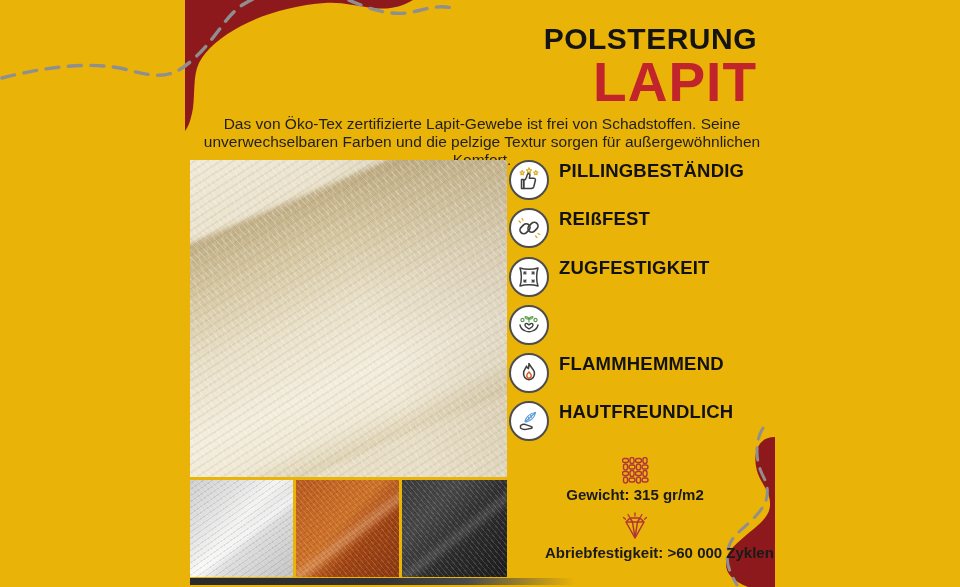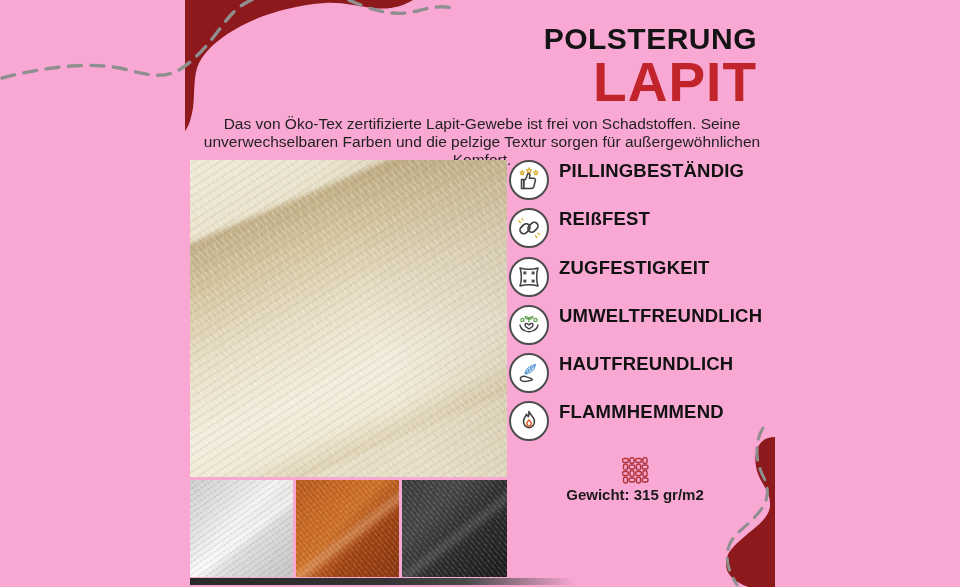--- a/index.html
+++ b/index.html
@@ -1,17 +1,17 @@
 <!DOCTYPE html>
 <html><head>
 <meta charset="utf-8">
 <style>
   html,body{margin:0;padding:0;background:#ffffff;}
   .canvas{
-    position:relative;width:960px;height:587px;background:#f9a8d4;overflow:hidden;
+    position:relative;width:960px;height:587px;background:#eab308;overflow:hidden;
     font-family:"Liberation Sans",sans-serif;
   }
   svg{display:block;}
   
   .blob-tl{position:absolute;left:185px;top:0;}
   .dash-top{position:absolute;left:0;top:0;}
   .blob-br{position:absolute;left:700px;top:430px;}
   .dash-br{position:absolute;left:708px;top:416px;}
   
   .title{position:absolute;top:24px;left:400px;width:357px;text-align:right;line-height:1;}
@@ -169,48 +169,47 @@
             <path d="M13,7 C14,5 15.5,4.5 17,4.8 C16.5,6.5 15,7.3 13,7 Z"></path>
             <circle cx="6.5" cy="8" r="1.6"></circle>
               <circle cx="19.5" cy="8" r="1.6"></circle>
           </g>
           <g fill="none" stroke="#3f3f3f" stroke-width="1.4" stroke-linecap="round" stroke-linejoin="round">
             <path d="M9,13 C9,11.8 10.2,11 11.2,11.6 L13,12.8 L14.8,11.6 C15.8,11 17,11.8 17,13 C17,14.5 15,15.8 13,17 C11,15.8 9,14.5 9,13 Z"></path>
             <path d="M4,13 C4.5,15.5 6,17.5 8.5,18.5 C10,19.3 11.5,19.8 13,19.8 C14.5,19.8 16,19.3 17.5,18.5 C20,17.5 21.5,15.5 22,13"></path>
           </g>
         </svg>
       </span>
-      <span class="feat-label">UMWELTFREUNDLICH</span>
+    </div>
+
+    <div class="feat-row">
+      <span class="feat-circle">
+        <svg width="26" height="26" viewBox="0 0 26 26">
+          <path d="M13,3.5 C14.2,6.8 17.8,8.9 18.4,12.4 C19,16.2 16.4,19.6 13,19.6 C9.6,19.6 7,16.2 7.6,12.4 C8,10 9.6,8.4 10.5,6.2 C11,7.4 11.6,8.2 12.4,8.6 C12.8,7 13,5.5 13,3.5 Z" fill="none" stroke="#3f3f3f" stroke-width="1.6" stroke-linejoin="round"></path>
+          <path d="M13,12 C14,13.2 15.2,14 15.2,15.6 C15.2,17.1 14.2,18.2 13,18.2 C11.8,18.2 10.8,17.1 10.8,15.6 C10.8,14 12,13.2 13,12 Z" fill="none" stroke="#E0531D" stroke-width="1.4" stroke-linejoin="round"></path>
+        </svg>
+      </span>
+      <span class="feat-label">FLAMMHEMMEND</span>
     </div>
 
     <div class="feat-row">
       <span class="feat-circle">
         <svg width="26" height="26" viewBox="0 0 26 26">
           <g fill="none" stroke="#5B9BD5" stroke-width="1.2" stroke-linecap="round" stroke-linejoin="round">
             <path d="M9,13.5 C10,9 13.5,5.5 19.5,4.5 C18.5,9.5 15.5,12.5 10.5,13.8 Z"></path>
             <path d="M19.5,4.5 L9.5,13.6"></path>
             <path d="M13,11.5 L12.2,9"></path>
               <path d="M15.5,9.2 L14.6,6.8"></path>
           </g>
           <g fill="none" stroke="#3f3f3f" stroke-width="1.4" stroke-linecap="round" stroke-linejoin="round">
             <path d="M4.5,17.5 C6.5,16.2 8.5,16 10.5,16.8 L15.5,18.6 C16.4,18.9 16.4,20 15.5,20.3 L10,21.4 C8,21.8 6,21.3 4.5,20 Z"></path>
           </g>
         </svg>
       </span>
       <span class="feat-label">HAUTFREUNDLICH</span>
-    </div>
-
-    <div class="feat-row">
-      <span class="feat-circle">
-        <svg width="26" height="26" viewBox="0 0 26 26">
-          <path d="M13,3.5 C14.2,6.8 17.8,8.9 18.4,12.4 C19,16.2 16.4,19.6 13,19.6 C9.6,19.6 7,16.2 7.6,12.4 C8,10 9.6,8.4 10.5,6.2 C11,7.4 11.6,8.2 12.4,8.6 C12.8,7 13,5.5 13,3.5 Z" fill="none" stroke="#3f3f3f" stroke-width="1.6" stroke-linejoin="round"></path>
-          <path d="M13,12 C14,13.2 15.2,14 15.2,15.6 C15.2,17.1 14.2,18.2 13,18.2 C11.8,18.2 10.8,17.1 10.8,15.6 C10.8,14 12,13.2 13,12 Z" fill="none" stroke="#E0531D" stroke-width="1.4" stroke-linejoin="round"></path>
-        </svg>
-      </span>
-      <span class="feat-label">FLAMMHEMMEND</span>
     </div>
 
   </div>
 
   <div class="specs">
     <div class="spec-block">
       <svg class="spec-icon" width="27" height="27" viewBox="0 0 27 27">
         <g fill="none" stroke="#B0343B" stroke-width="1.4">
           <rect x="0.5" y="1.5" width="6" height="4" rx="2"></rect>
             <rect x="13.5" y="1.5" width="6" height="4" rx="2"></rect>
@@ -225,15 +224,33 @@
           <rect x="1.5" y="7" width="4" height="6" rx="2"></rect>
             <rect x="14.5" y="7" width="4" height="6" rx="2"></rect>
           <rect x="8" y="13.5" width="4" height="6" rx="2"></rect>
             <rect x="21" y="13.5" width="4" height="6" rx="2"></rect>
           <rect x="1.5" y="20" width="4" height="6" rx="2"></rect>
             <rect x="14.5" y="20" width="4" height="6" rx="2"></rect>
         </g>
       </svg>
       <div class="spec-label">Gewicht: 315 gr/m2</div>
     </div>
+    <div class="spec-block">
+      <svg class="spec-icon" width="34" height="30" viewBox="0 0 34 30">
+        <g fill="none" stroke="#B0343B" stroke-width="1.3" stroke-linecap="round">
+          <path d="M17,1 V4"></path>
+            <path d="M10,2.5 L11.5,5"></path>
+            <path d="M24,2.5 L22.5,5"></path>
+          <path d="M5.5,5.5 L7.5,7.2"></path>
+            <path d="M28.5,5.5 L26.5,7.2"></path>
+        </g>
+        <g fill="none" stroke="#B0343B" stroke-width="1.5" stroke-linejoin="round">
+          <path d="M8,10 L12,6 H22 L26,10 L17,26 Z"></path>
+          <path d="M8,10 H26"></path>
+            <path d="M12,6 L14.5,10 L17,26"></path>
+            <path d="M22,6 L19.5,10 L17,26"></path>
+        </g>
+      </svg>
+      <div class="spec-label">Abriebfestigkeit: &gt;60 000 Zyklen</div>
+    </div>
   </div>
 
 </div>
 
 </body></html>

